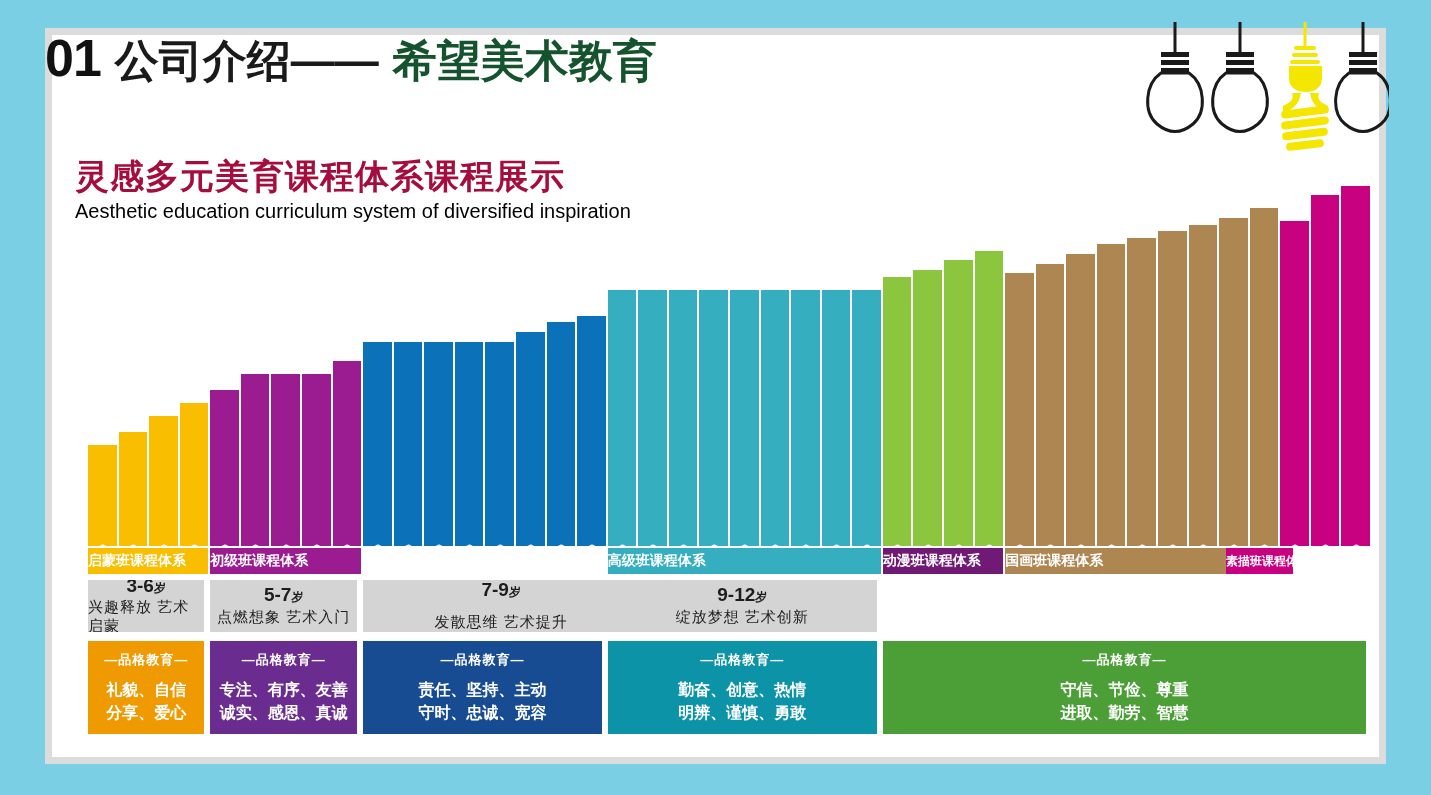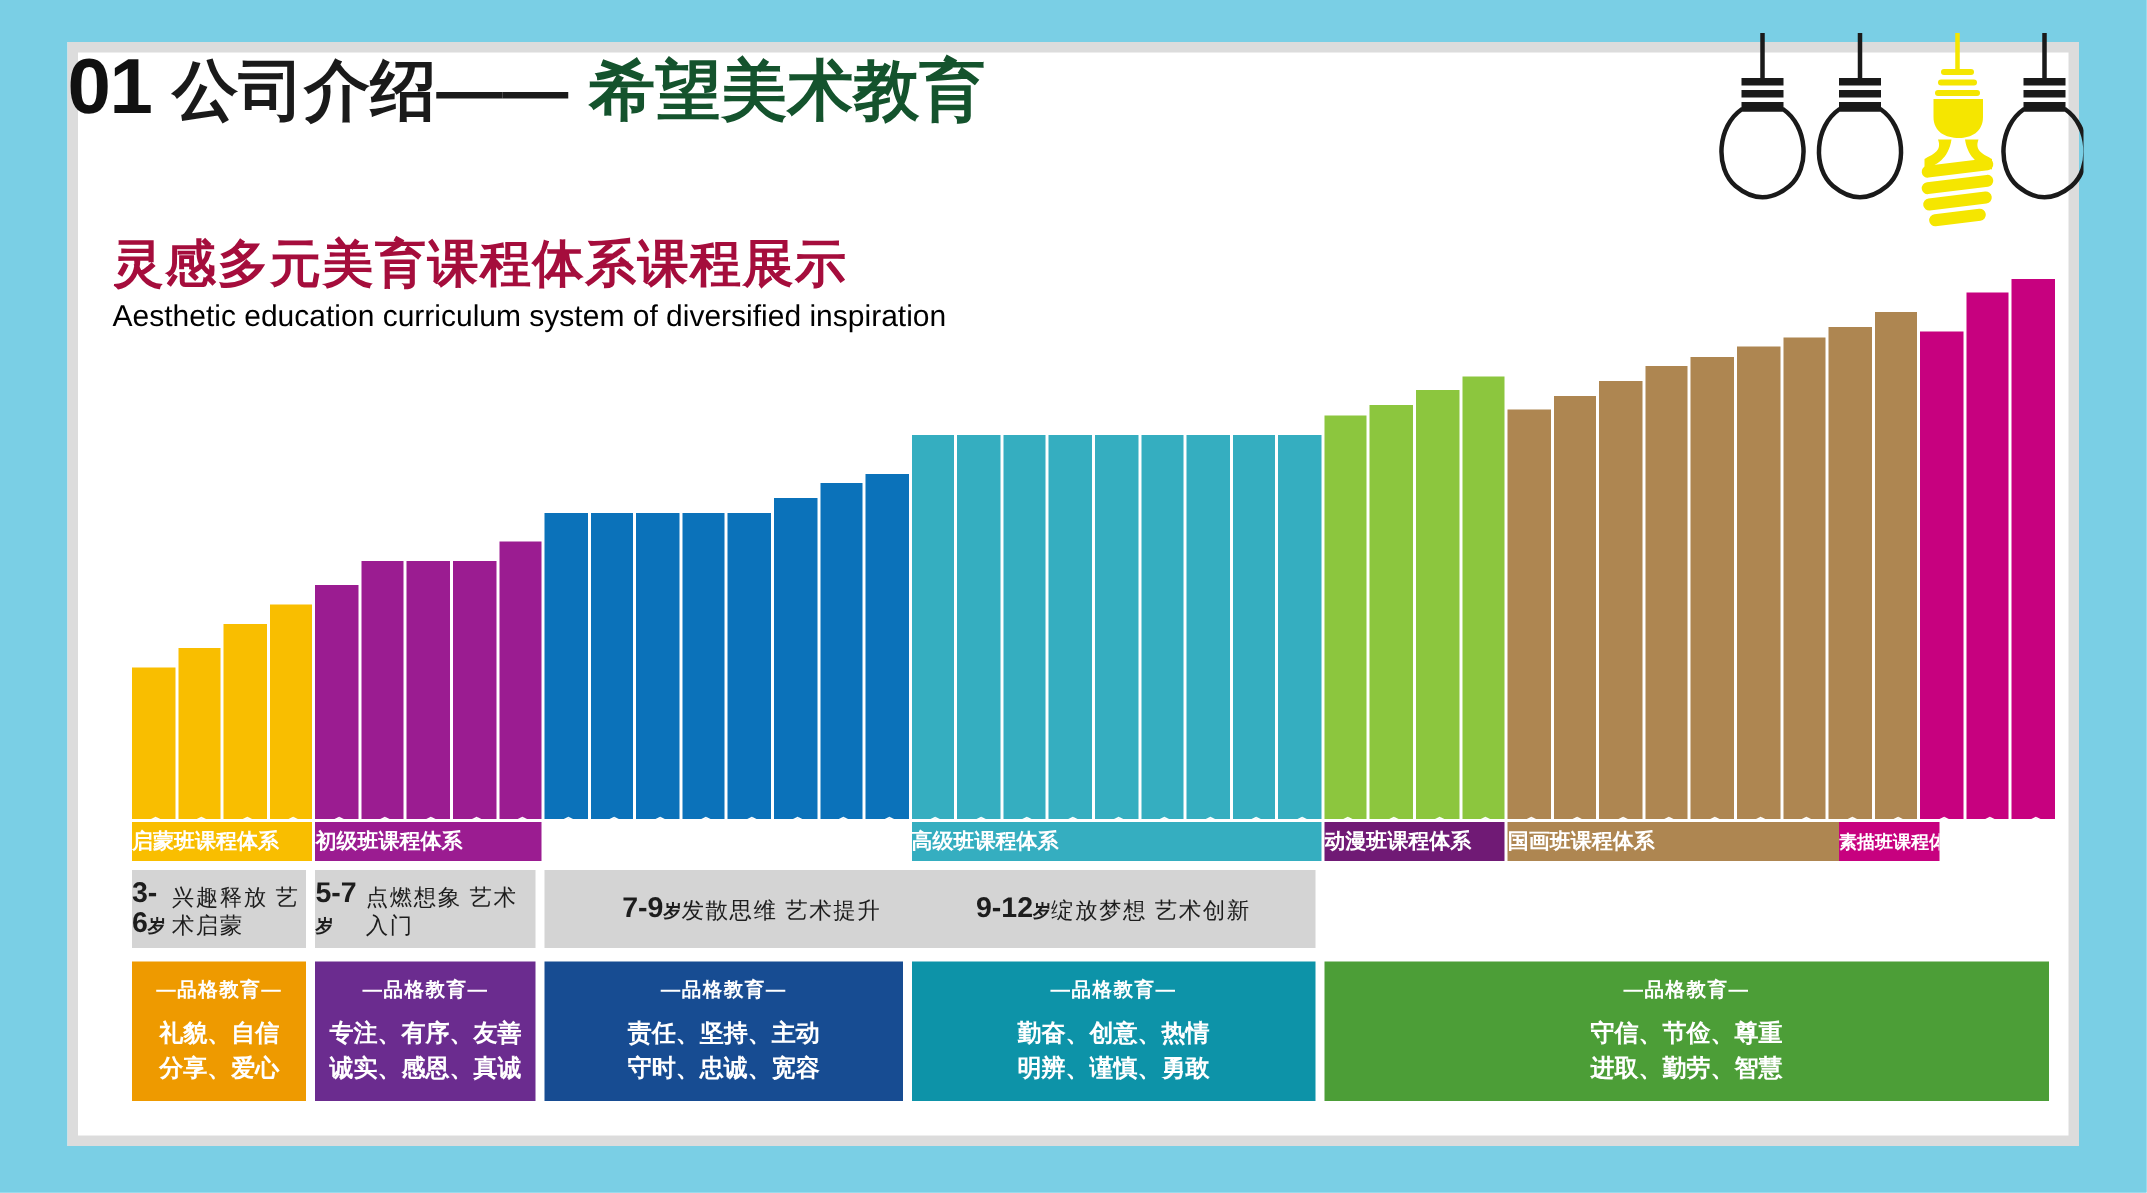--- a/index.html
+++ b/index.html
@@ -79,21 +79,21 @@
     display: flex; align-items: center; justify-content: flex-start;
     color: #fff; font-weight: bold; font-size: 14px;
     white-space: nowrap; overflow: hidden;
   }
 
   
   #age-band { position: absolute; left: 88px; top: 580px; width: 1282px; height: 52px; }
   .age-cell {
     position: absolute; top: 0; height: 52px;
     background: #D4D4D4;
-    display: flex; flex-direction: row; align-items: center; justify-content: center;
+    display: flex; flex-direction: column; align-items: center; justify-content: center;
     color: #1d1d1d; overflow: hidden;
   }
   .age-main { font-size: 19px; font-weight: bold; line-height: 1.05; }
   .age-main .suffix { font-size: 12px; font-weight: bold; }
   .age-sub { font-size: 15px; margin-top: 3px; letter-spacing: 1px; }
 
   
   #char-band { position: absolute; left: 88px; top: 641px; width: 1282px; height: 93px; }
   .char-cell {
     position: absolute; top: 0; height: 93px;
@@ -314,21 +314,21 @@
 
 <div id="age-band">
     <div class="age-cell" style="left: 0px; width: 116.286px;">
       <div class="age-main">3-6<span class="suffix">岁</span></div>
       <div class="age-sub">兴趣释放 艺术启蒙</div>
     </div>
     <div class="age-cell" style="left: 122.286px; width: 146.857px;">
       <div class="age-main">5-7<span class="suffix">岁</span></div>
       <div class="age-sub">点燃想象 艺术入门</div>
     </div>
-    <div class="age-cell" style="left: 275.143px; width: 276px;">
+    <div class="age-cell" style="left: 275.143px; width: 276px; justify-content: space-between;">
       <div class="age-main">7-9<span class="suffix">岁</span></div>
       <div class="age-sub">发散思维 艺术提升</div>
     </div>
     <div class="age-cell" style="left: 519.714px; width: 269.143px;">
       <div class="age-main">9-12<span class="suffix">岁</span></div>
       <div class="age-sub">绽放梦想 艺术创新</div>
     </div>
   </div>
 
 <div id="char-band">

